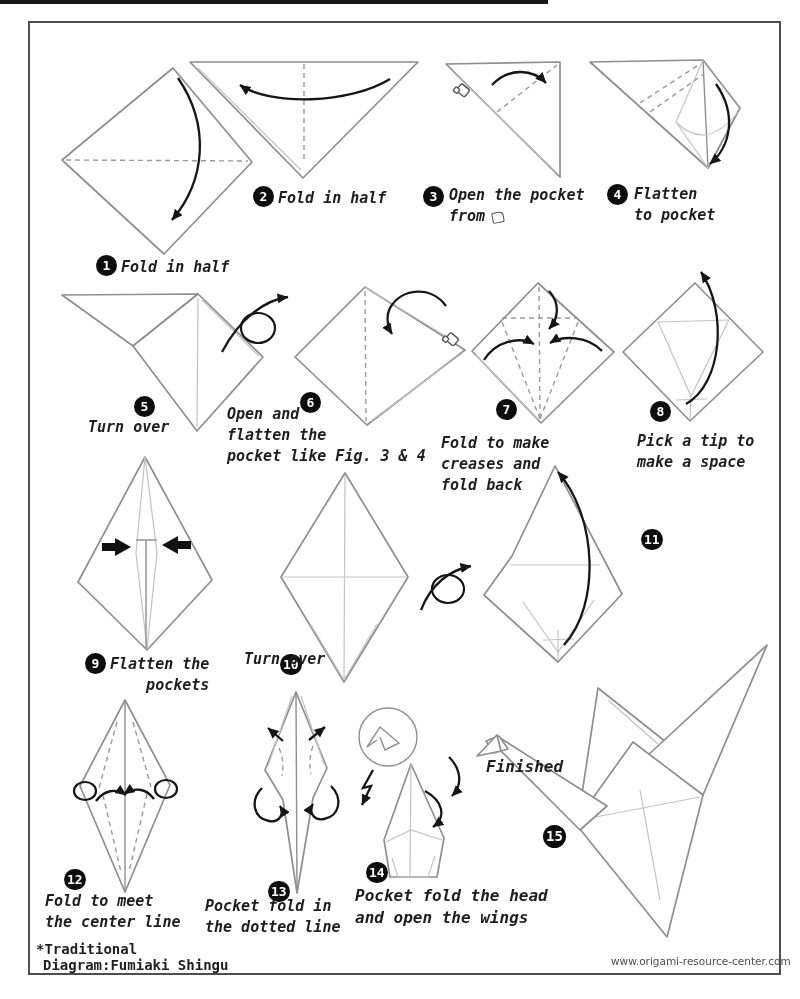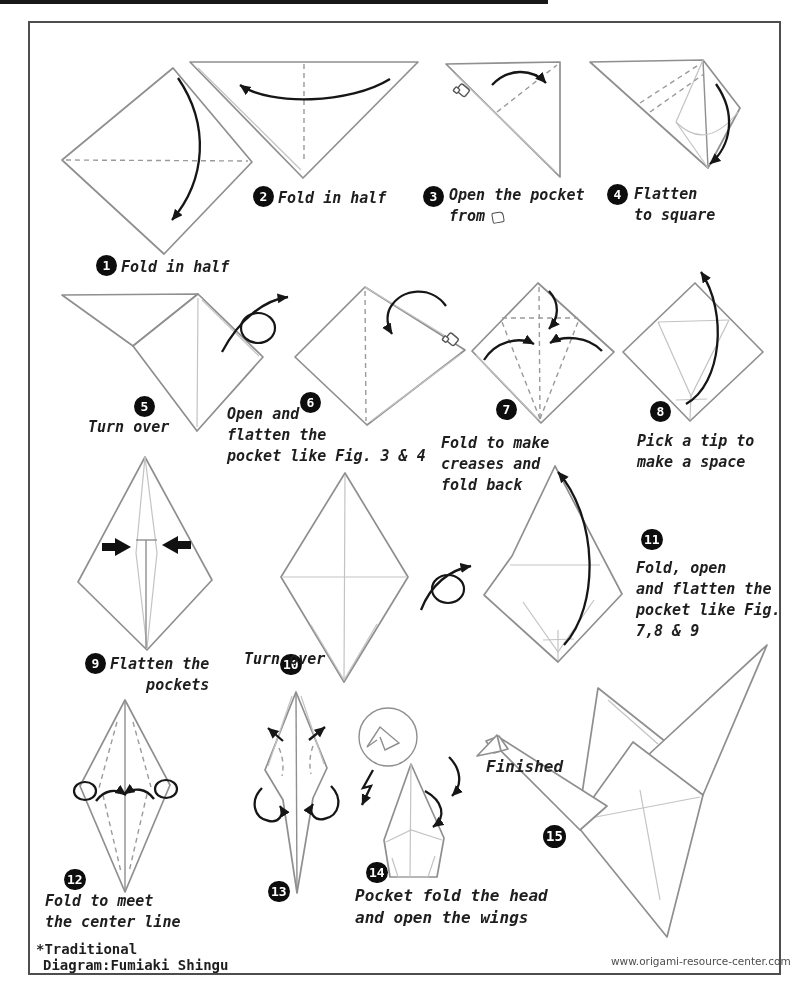--- a/index.html
+++ b/index.html
@@ -209,21 +209,21 @@
   <span class="badge" style="left:253px;top:186px">2</span>
   <div class="lbl" style="left:278px;top:188px">Fold in half</div>
 
   <span class="badge" style="left:423px;top:186px">3</span>
   <div class="lbl" style="left:449px;top:185px">Open the pocket
 from</div>
   <span class="hand-glyph" style="left:492px;top:212px"></span>
 
   <span class="badge" style="left:607px;top:184px">4</span>
   <div class="lbl" style="left:634px;top:184px">Flatten
-to square</div>
+to pocket</div>
 
   <span class="badge" style="left:134px;top:396px">5</span>
   <div class="lbl" style="left:88px;top:417px">Turn over</div>
 
   <span class="badge" style="left:300px;top:392px">6</span>
   <div class="lbl" style="left:227px;top:404px">Open and
 flatten the
 pocket like Fig. 3 &amp; 4</div>
 
   <span class="badge" style="left:496px;top:399px">7</span>
@@ -236,30 +236,28 @@
 make a space</div>
 
   <span class="badge" style="left:85px;top:653px">9</span>
   <div class="lbl" style="left:110px;top:654px">Flatten the
     pockets</div>
 
   <span class="badge" style="left:280px;top:654px">10</span>
   <div class="lbl" style="left:244px;top:649px">Turn over</div>
 
   <span class="badge" style="left:641px;top:529px">11</span>
-  <div class="lbl" style="left:636px;top:558px">Fold, open
-and flatten the
-pocket like Fig.
-7,8 &amp; 9</div>
 
   <span class="badge" style="left:64px;top:869px">12</span>
   <div class="lbl" style="left:45px;top:891px">Fold to meet
 the center line</div>
 
   <span class="badge" style="left:268px;top:881px">13</span>
+  <div class="lbl" style="left:205px;top:896px">Pocket fold in
+the dotted line</div>
 
   <span class="badge" style="left:366px;top:862px">14</span>
   <div class="lbl big" style="left:355px;top:885px">Pocket fold the head
 and open the wings</div>
 
   <div class="lbl big" style="left:486px;top:756px">Finished</div>
   <span class="badge lg" style="left:543px;top:825px">15</span>
 
   <div class="foot" style="left:36px;top:941px">*Traditional</div>
   <div class="foot" style="left:43px;top:957px">Diagram:Fumiaki Shingu</div>

